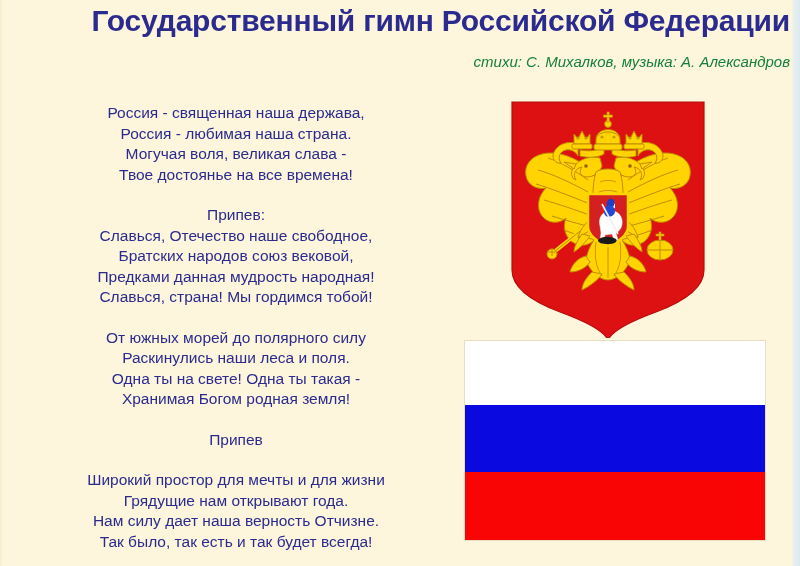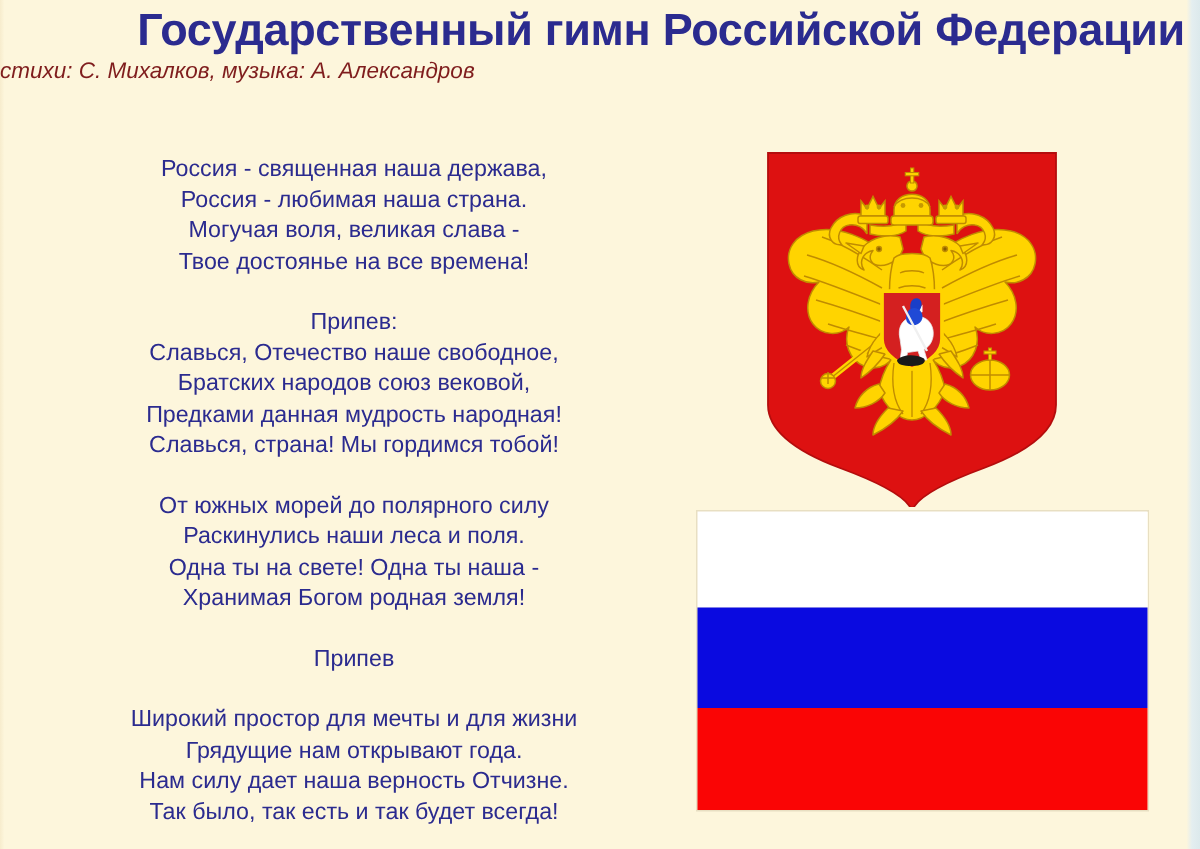--- a/index.html
+++ b/index.html
@@ -44,26 +44,26 @@
     font-size: 30px;
     font-weight: bold;
     letter-spacing: -0.2px;
     color: #2b2b8f;
     font-family: "Liberation Sans", sans-serif;
     white-space: nowrap;
   }
   .subtitle {
     position: absolute;
     left: 0;
-    top: 39px;
+    top: 53px;
     width: 790px;
-    text-align: left;
+    text-align: right;
     font-size: 15px;
     font-style: italic;
-    color: #7f1d1d;
+    color: #15803d;
     font-family: "Liberation Sans", sans-serif;
     white-space: nowrap;
   }
 
   
   .lyrics {
     position: absolute;
     left: 36px;
     top: 90px;
     width: 400px;
@@ -125,21 +125,21 @@
       <div class="line">Припев:</div>
       <div class="line">Славься, Отечество наше свободное,</div>
       <div class="line">Братских народов союз вековой,</div>
       <div class="line">Предками данная мудрость народная!</div>
       <div class="line">Славься, страна! Мы гордимся тобой!</div>
     </div>
 
     <div class="stanza">
       <div class="line">От южных морей до полярного силу</div>
       <div class="line">Раскинулись наши леса и поля.</div>
-      <div class="line">Одна ты на свете! Одна ты наша -</div>
+      <div class="line">Одна ты на свете! Одна ты такая -</div>
       <div class="line">Хранимая Богом родная земля!</div>
     </div>
 
     <div class="refrain-word">
       <div class="line">Припев</div>
     </div>
 
     <div class="stanza">
       <div class="line">Широкий простор для мечты и для жизни</div>
       <div class="line">Грядущие нам открывают года.</div>

